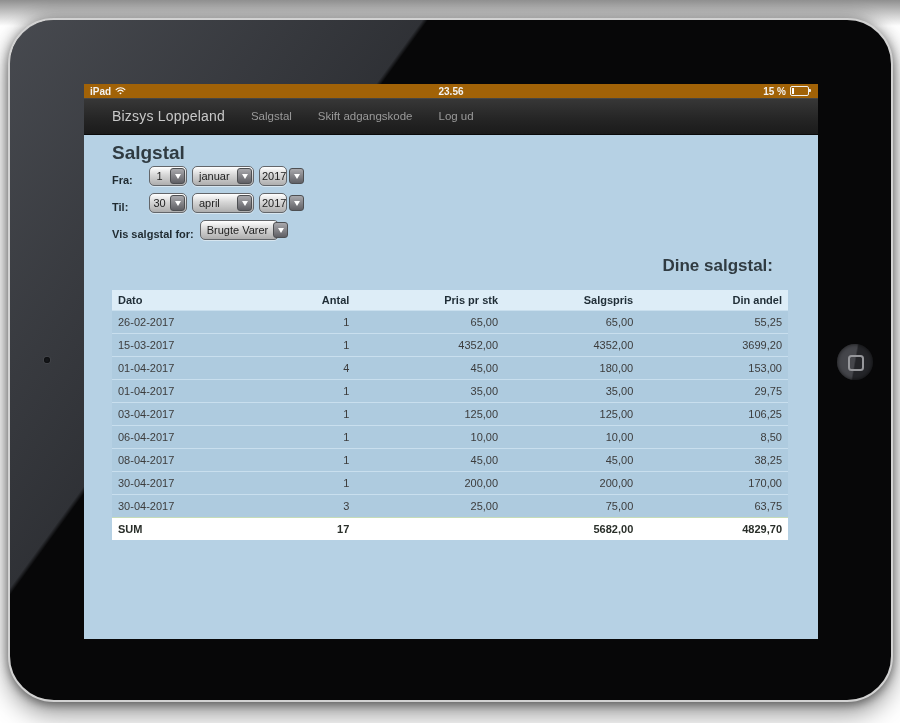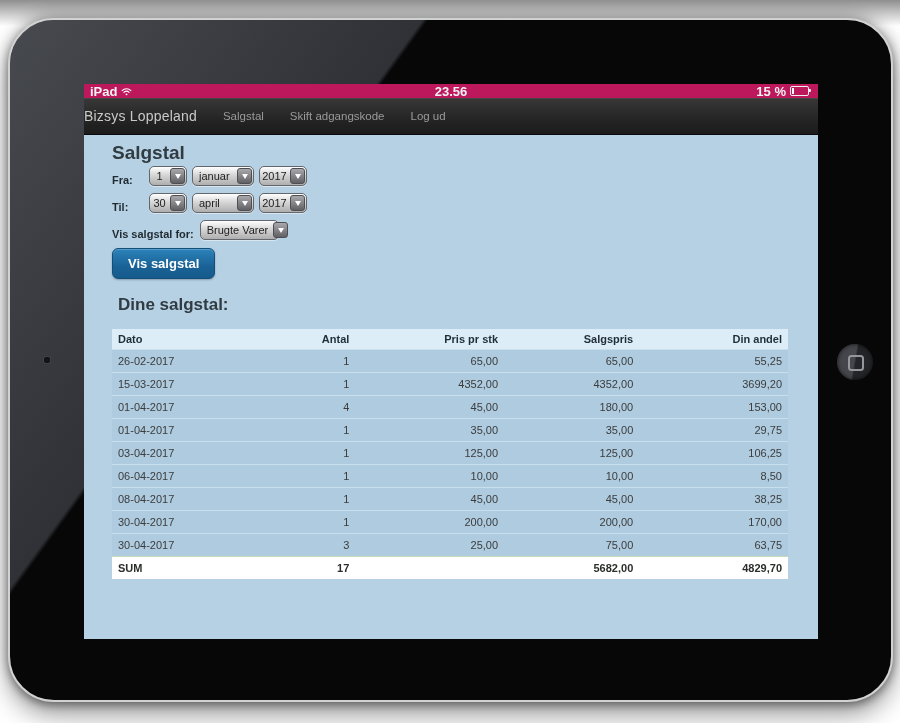--- a/index.html
+++ b/index.html
@@ -33,36 +33,36 @@
   .home-square{
     position:absolute;left:11px;top:11px;width:12px;height:12px;
     border:2px solid #96979b;border-radius:3.5px;
   }
   
   .screen{
     position:absolute;left:74px;top:64px;width:734px;height:555px;overflow:hidden;background:#b6d1e4;
   }
   
   .statusbar{
-    position:relative;height:14px;background:#be185d;color:#f2f2f2;
+    position:relative;height:14px;background:#a16207;color:#f2f2f2;
     display:flex;align-items:center;justify-content:space-between;
-    font-size:13px;font-weight:bold;padding:0 6px;
+    font-size:10px;font-weight:bold;padding:0 6px;
   }
   .sb-left,.sb-right{display:flex;align-items:center;gap:4px;position:relative;z-index:1;}
   .sb-clock{position:absolute;left:0;right:0;text-align:center;}
   .wifi-icon{display:inline-block;margin-top:1px;}
   .battery{position:relative;width:17px;height:8px;border:1px solid #efefef;border-radius:2px;margin-right:3px;}
   .battery-fill{position:absolute;left:1px;top:1px;bottom:1px;width:2px;background:#fff;}
   .battery-nub{position:absolute;right:-3px;top:2px;width:2px;height:3px;background:#efefef;border-radius:0 1px 1px 0;}
   
   .navbar{
     height:37px;display:flex;align-items:center;
     background:linear-gradient(#383838,#232323 65%,#1b1b1b);
     border-bottom:1px solid #0a0a0a;box-shadow:inset 0 1px 0 rgba(255,255,255,.07);
-    box-sizing:border-box;
+    padding-left:28px;box-sizing:border-box;
   }
   .brand{font-size:14px;color:#c9c9c9;letter-spacing:.2px;cursor:pointer;}
   .nav-links{display:flex;gap:26px;margin-left:26px;}
   .nav-links a{font-size:11.5px;color:#9a9a9a;text-decoration:none;cursor:pointer;}
   
   .content{padding:0 30px 0 28px;box-sizing:border-box;height:504px;}
   h1.page-title{margin:7px 0 0;font-size:19px;line-height:22px;color:#303b42;font-weight:bold;}
   .form-row{display:flex;align-items:center;height:20px;margin-top:7px;}
   .form-row.first{margin-top:2px;}
   .lbl{width:37px;font-size:11px;font-weight:bold;color:#1f2a30;margin-top:8px;}
@@ -77,31 +77,31 @@
   .sel-val.center{justify-content:center;padding:0 2px;}
   .sel-btn{
     width:15px;margin:1px;border-radius:3px;flex:none;
     background:linear-gradient(#a9a9ad,#606065);
     border:1px solid #4d4f52;box-sizing:border-box;
     display:flex;align-items:center;justify-content:center;
   }
   .sel-arrow{width:0;height:0;border-left:3.5px solid transparent;border-right:3.5px solid transparent;border-top:5px solid #fff;}
   .w-day{width:38px;}
   .w-month{width:62px;}
-  .w-year{width:48px;}
+  .w-year{width:28px;}
   .w-filter{width:79px;}
   .btn-primary{
     margin-top:8px;display:inline-block;
     background:linear-gradient(#2b83ba,#1a6296 60%,#165b8c);
     border:1px solid #114e7a;border-radius:6px;color:#fff;
     font-size:13px;font-weight:bold;font-family:inherit;
     padding:7px 15px;cursor:pointer;
     box-shadow:inset 0 1px 0 rgba(255,255,255,.22),0 1px 2px rgba(0,0,0,.25);
   }
-  h2.results-title{margin:15px 6px 0;font-size:17px;line-height:21px;color:#303b42;font-weight:bold;}
+  h2.results-title{margin:15px 15px 0;font-size:17px;line-height:21px;color:#303b42;font-weight:bold;text-align:right;}
   table.sales{width:100%;border-collapse:collapse;margin-top:14px;font-size:11px;}
   table.sales th{
     background:#ddedf7;color:#1f2d36;font-weight:bold;
     padding:3px 6px;text-align:right;line-height:14px;
   }
   table.sales th.c-left{text-align:left;}
   table.sales tbody td{
     background:#aecbdf;color:#3c3c3c;padding:4px 6px;line-height:14px;
     border-top:1px solid #c9dfee;text-align:right;
   }
@@ -206,21 +206,20 @@
       <div class="form-row">
         <span class="lbl inline">Vis salgstal for:</span>
         <span class="sel w-filter">
           <span class="sel-val">Brugte Varer</span>
           <span class="sel-btn">
               <span class="sel-arrow"></span>
             </span>
         </span>
       </div>
 
-      <button class="btn-primary">Vis salgstal</button>
 
       <h2 class="results-title">Dine salgstal:</h2>
 
       <table class="sales">
         <colgroup>
           <col style="width:22%">
             <col style="width:14%">
             <col style="width:22%">
             <col style="width:20%">
             <col style="width:22%">

